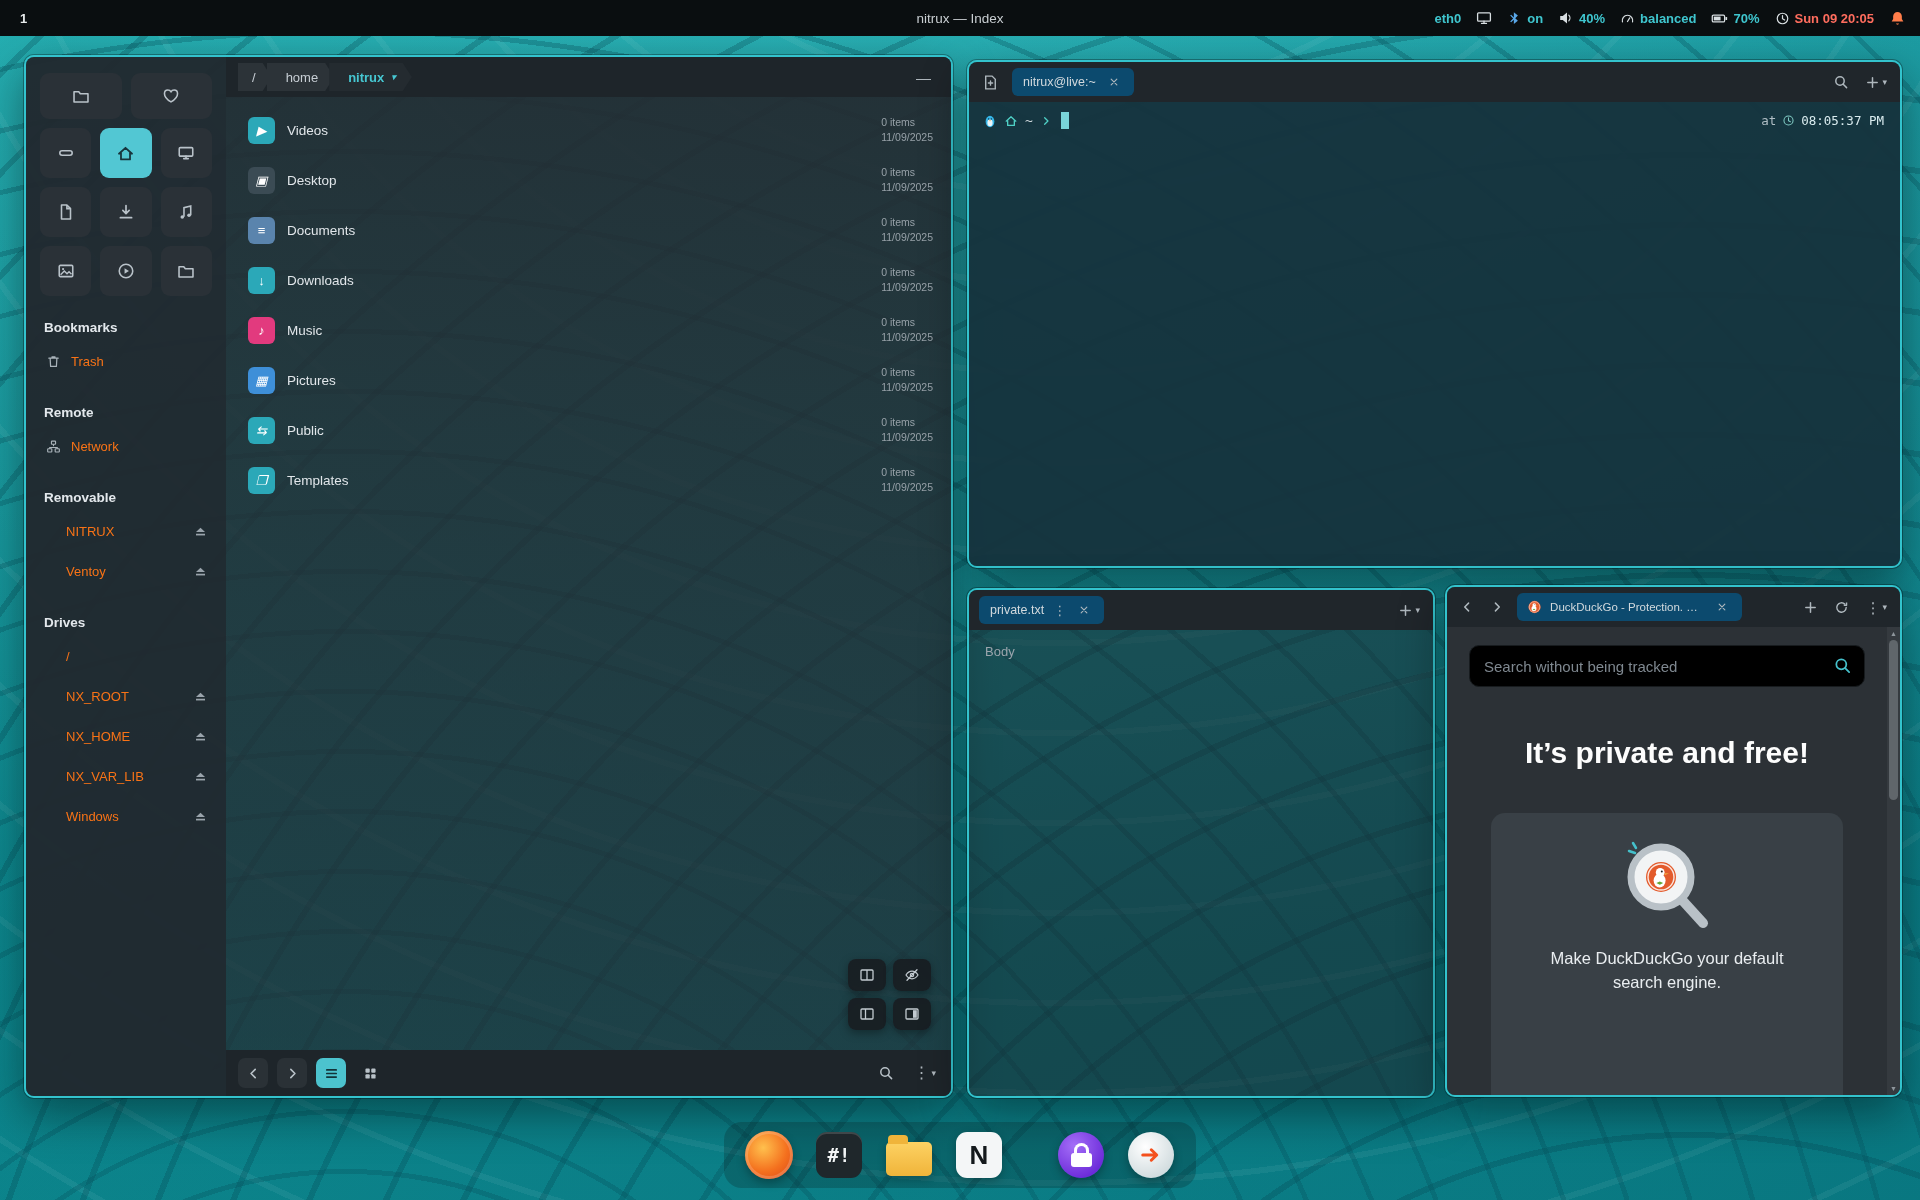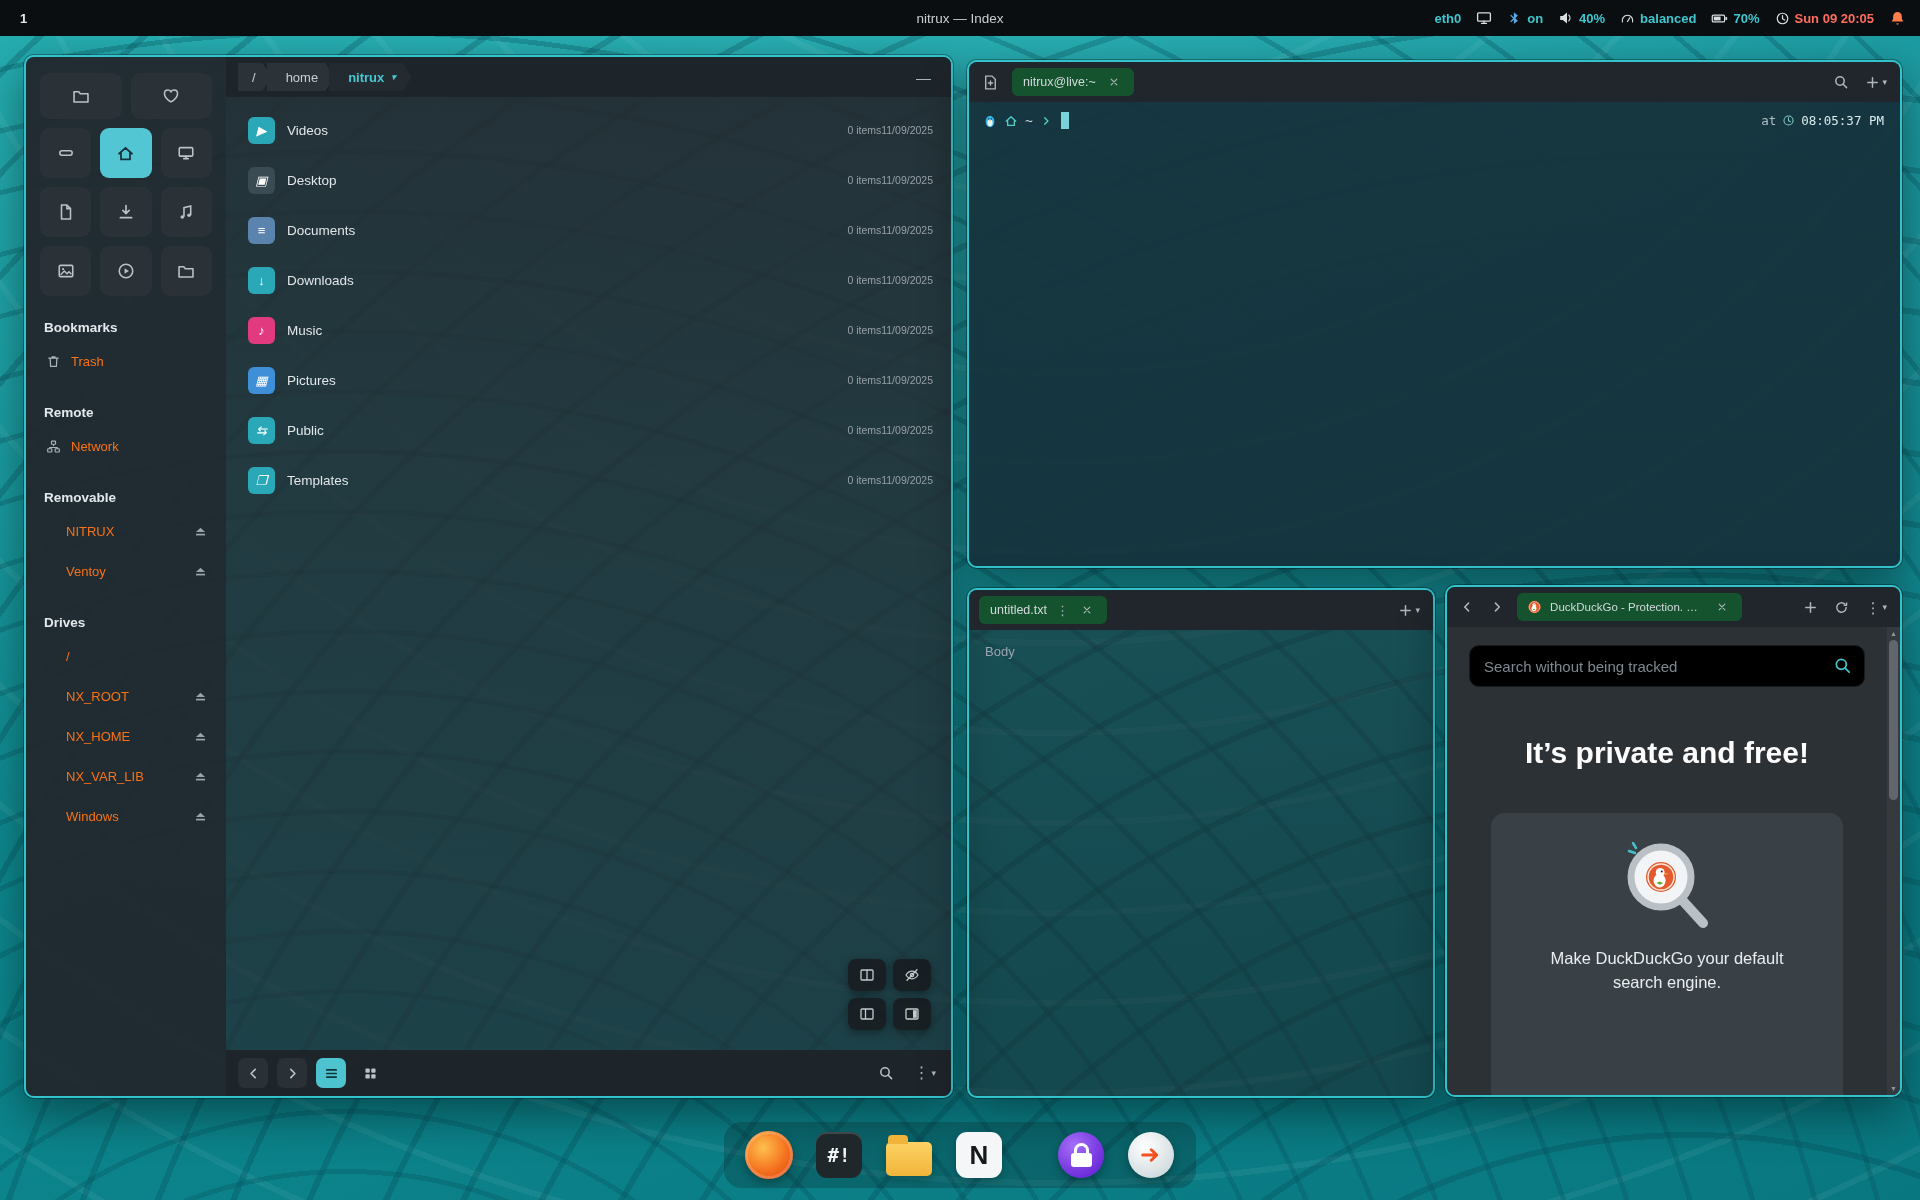--- a/index.html
+++ b/index.html
@@ -38,21 +38,21 @@
   
   .window {
     position:absolute; border:2px solid #33c3cd; border-radius:10px; overflow:hidden;
     box-shadow:0 0 0 1px rgba(0,0,0,.3), 0 16px 46px rgba(0,10,12,.45);
   }
   .whead {
     height:40px; background:#20262b; display:flex; align-items:center; padding:0 10px; gap:10px;
     color:#aeb7bd; flex:none;
   }
   .tabpill {
-    display:flex; align-items:center; gap:9px; background:#14532d; border-radius:6px;
+    display:flex; align-items:center; gap:9px; background:#0c4a6e; border-radius:6px;
     height:28px; padding:0 11px; color:#d2d9dd; font-size:12.5px;
   }
   .icbtn { background:none; border:none; color:#aeb7bd; display:flex; align-items:center; gap:2px; cursor:pointer; padding:3px; }
   .glyphtxt { font-size:13px; line-height:1; color:#aeb7bd; }
   .carettxt { font-size:9px; color:#aeb7bd; }
 
   
   .fm { left:24px; top:55px; width:929px; height:1043px; display:flex; }
   .fm-side { width:200px; flex:none; background:rgba(33,40,46,.97); padding:16px 14px; overflow:hidden; }
   .grid-row { display:flex; gap:9px; margin-bottom:9px; }
@@ -79,21 +79,21 @@
   }
   .crumb + .crumb { margin-left:-7px; padding-left:19px; }
   .crumb.active { background:#242b30; color:#46c7d2; font-weight:600; gap:7px; }
   .crumb.active .carettxt { color:#46c7d2; }
   .win-min { margin-left:auto; background:none; border:none; color:#aeb6bc; font-size:15px; cursor:pointer; padding:2px 8px; }
 
   .filelist { flex:1; padding:8px 6px 0 8px; overflow:hidden; }
   .frow { height:50px; display:flex; align-items:center; gap:12px; padding:0 12px 0 14px; border-radius:7px; cursor:pointer; }
   .ficon { width:27px; height:27px; border-radius:6px; display:flex; align-items:center; justify-content:center; color:#fff; font-size:13px; flex:none; }
   .fname { flex:1; color:#e1e6ea; font-size:13.5px; }
-  .fmeta { display:flex; flex-direction:row; align-items:flex-start; font-size:10.5px; color:#97a1a8; line-height:1.4; }
+  .fmeta { display:flex; flex-direction:column; align-items:flex-start; font-size:10.5px; color:#97a1a8; line-height:1.4; }
 
   .float-tools { position:absolute; right:20px; bottom:66px; display:grid; grid-template-columns:38px 38px; gap:7px; }
   .ftbtn { height:32px; background:rgba(24,30,34,.94); border:none; border-radius:8px; color:#c2cad0; display:flex; align-items:center; justify-content:center; cursor:pointer; box-shadow:0 3px 10px rgba(0,0,0,.35); }
 
   .fm-toolbar { height:46px; background:#1e252a; display:flex; align-items:center; gap:9px; padding:0 12px; flex:none; }
   .tbbtn { width:30px; height:30px; background:#2a3136; border:none; border-radius:7px; color:#b9c2c8; display:flex; align-items:center; justify-content:center; cursor:pointer; }
   .tbbtn.flat { background:none; }
   .tbbtn.viewactive { background:#4cc3ce; color:#13343a; }
   .fm-toolbar .spacer { flex:1; }
 
@@ -721,21 +721,21 @@
           </svg>
         </span>
       <span class="tt">08:05:37 PM</span>
     </div>
   </div>
 </div>
 
 <div class="window editor">
   <div class="whead">
     <div class="tabpill">
-      <span>untitled.txt</span>
+      <span>private.txt</span>
       <span class="glyphtxt">⋮</span>
       <button class="icbtn">
           <svg class="use" width="12" height="12">
             <use href="#i-close"></use>
           </svg>
         </button>
     </div>
     <span style="flex:1"></span>
     <button class="icbtn">
         <svg class="use" width="15" height="15">

